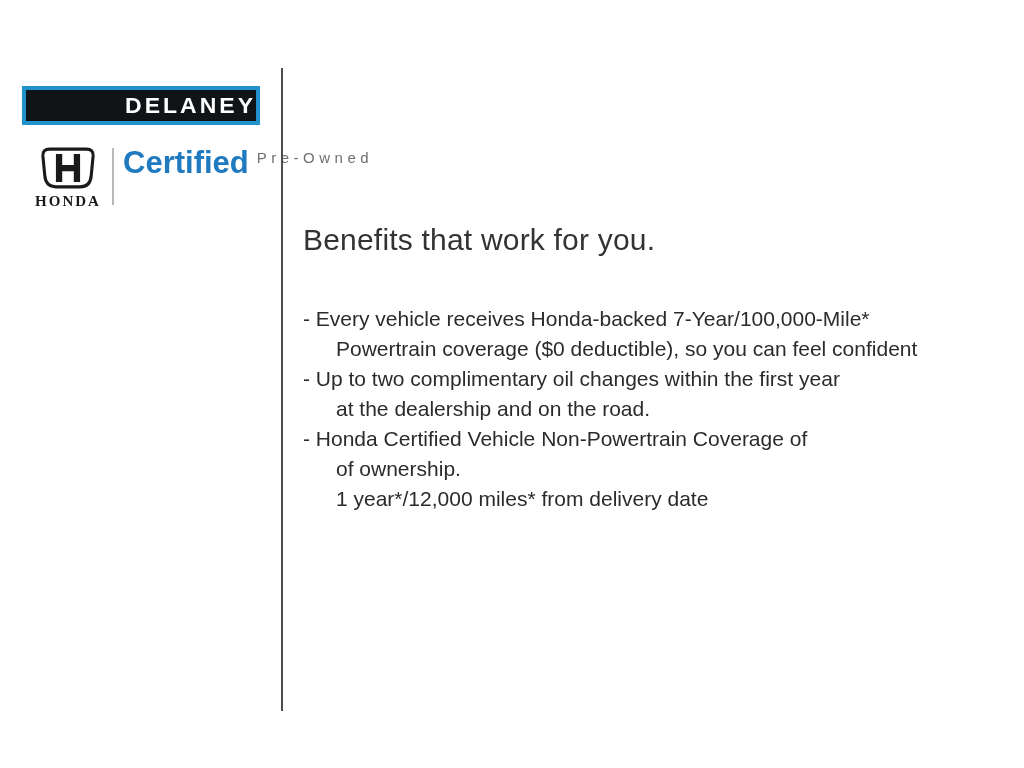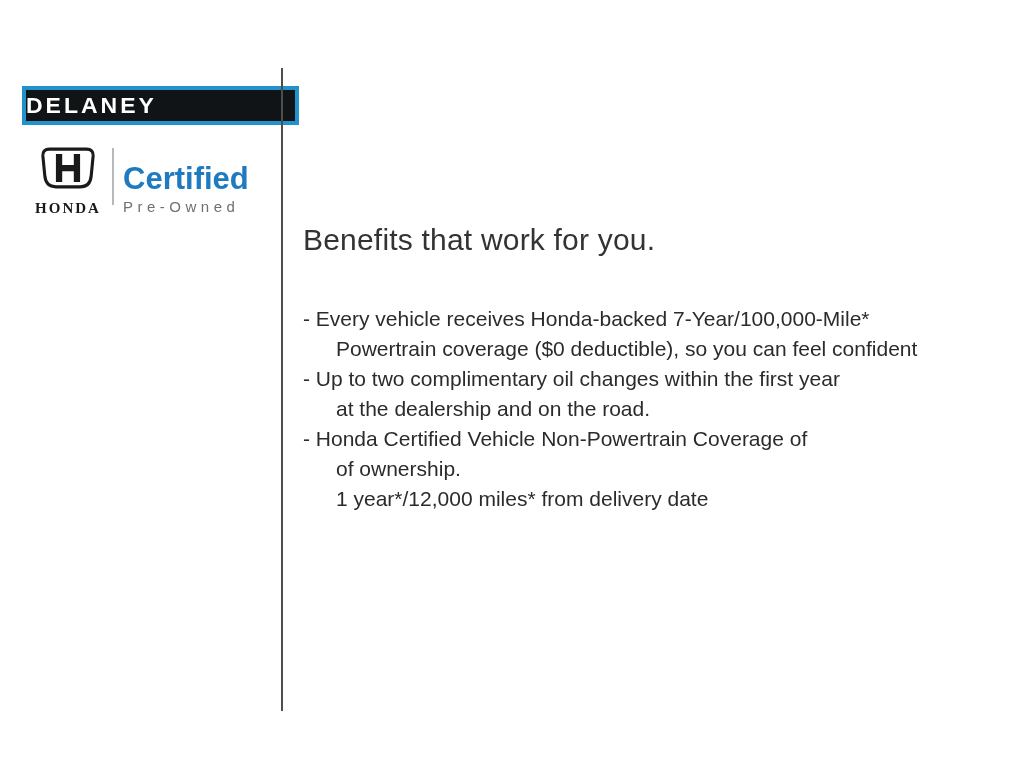--- a/index.html
+++ b/index.html
@@ -20,24 +20,24 @@
     width: 1024px; height: 768px;
     background: var(--page-bg);
     font-family: "Liberation Sans", sans-serif;
     overflow: hidden;
   }
   .slide { position: relative; width: 1024px; height: 768px; background: var(--page-bg); }
 
   
   .delaney-logo {
     position: absolute; left: 22px; top: 86px;
-    width: 277px; height: 39px;
+    width: 238px; height: 39px;
     background: var(--delaney-bg);
     border: 4px solid var(--delaney-border);
-    display: flex; align-items: center; justify-content: flex-start;
+    display: flex; align-items: center; justify-content: flex-end;
   }
   .delaney-logo span {
     color: var(--delaney-text);
     font-weight: bold;
     font-size: 23px;
     letter-spacing: 3px;
     line-height: 1;
     transform: scaleY(0.96);
   }
   .honda-cpo {
@@ -45,28 +45,28 @@
     display: flex; align-items: stretch;
   }
   .honda-mark { display: flex; flex-direction: column; align-items: center; width: 74px; }
   .honda-mark svg { display: block; }
   .honda-word {
     font-family: "Liberation Serif", serif;
     font-weight: bold;
     font-size: 15px;
     letter-spacing: 2px;
     color: var(--honda-black);
-    margin-top: 10px;
+    margin-top: 3px;
     white-space: nowrap;
   }
   .cpo-divider {
     width: 2px; background: var(--logo-divider-gray);
     margin: 2px 9px 0 7px; height: 57px;
   }
-  .cpo-text { display: flex; flex-direction: column; justify-content: flex-end; }
+  .cpo-text { display: flex; flex-direction: row; justify-content: center; gap: 8px; }
   .certified {
     color: var(--certified-blue);
     font-weight: bold;
     font-size: 31px;
     line-height: 33px;
     letter-spacing: 0px;
   }
   .preowned {
     color: var(--preowned-gray);
     font-size: 15px;

